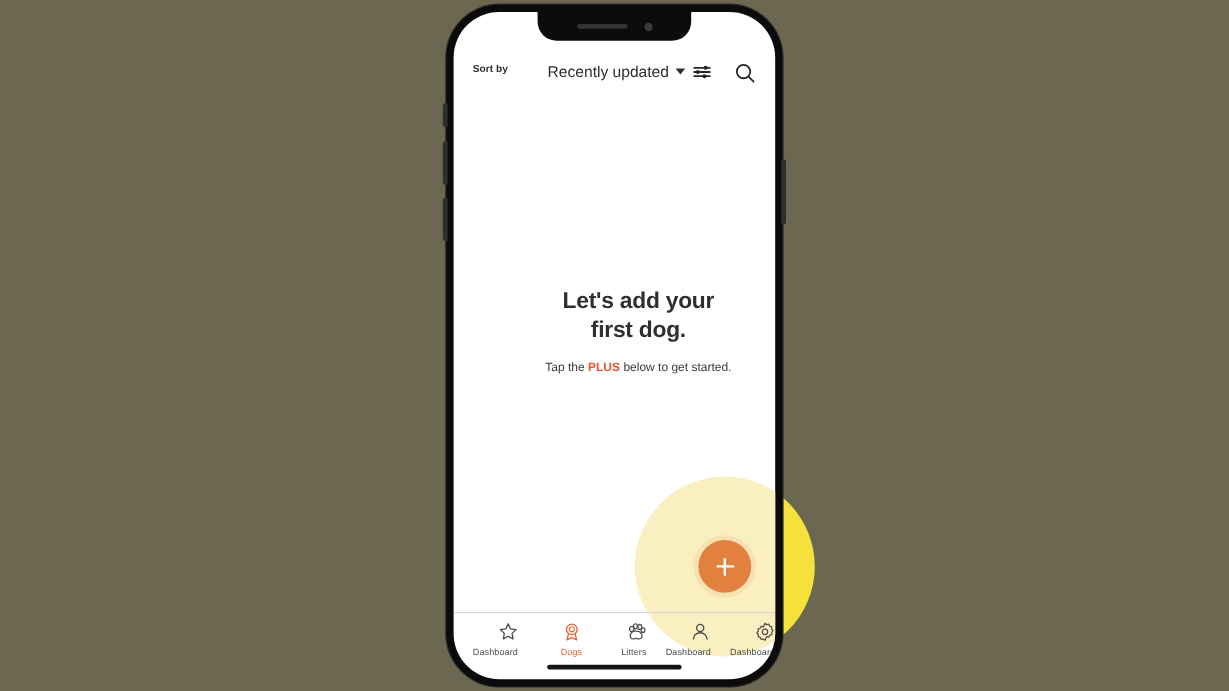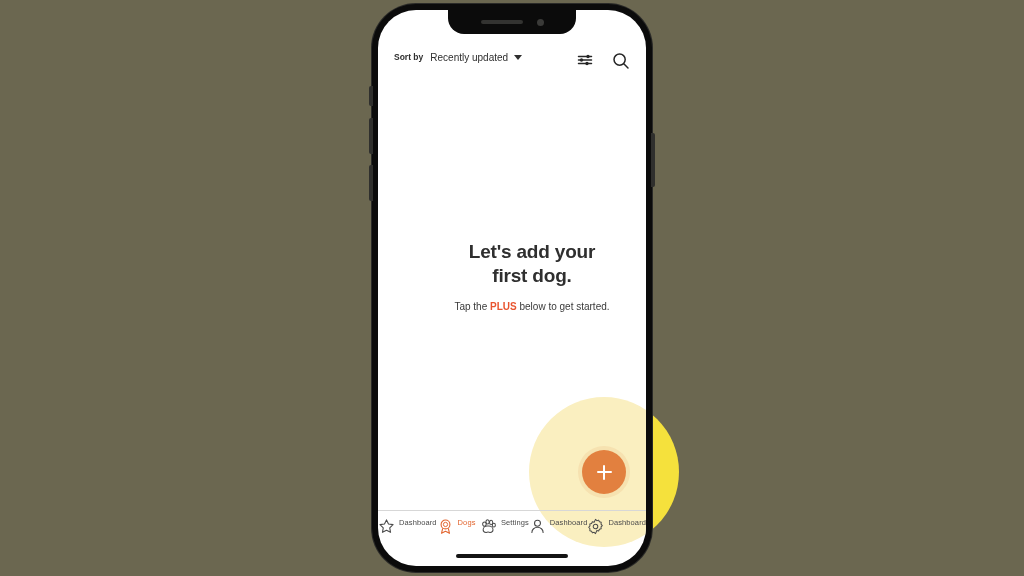--- a/index.html
+++ b/index.html
@@ -162,23 +162,24 @@
     margin-right: 7px;
     white-space: nowrap;
   }
   #sort-select {
     display: flex;
     align-items: center;
     gap: 6px;
     cursor: pointer;
   }
   #sort-value {
-    font-size: 10px;
+    font-size: 13px;
     color: #2e2e2e;
     white-space: nowrap;
+    margin-left: 26px;
   }
   #sort-caret {
     width: 0; height: 0;
     border-left: 4px solid transparent;
     border-right: 4px solid transparent;
     border-top: 5px solid #2e2e2e;
   }
   #toolbar-spacer { flex: 1; }
   .tb-icon { cursor: pointer; display: flex; align-items: center; }
   #filter-icon { margin-right: 18px; }
@@ -272,22 +273,22 @@
     top: 501px;
     height: 45px;
     display: flex;
     align-items: flex-start;
     padding-top: 7px;
     z-index: 16;
   }
   .tab {
     flex: 1;
     display: flex;
-    flex-direction: row;
-    align-items: flex-start;
+    flex-direction: column;
+    align-items: flex-end;
     gap: 4px;
     cursor: pointer;
   }
   .tab-icon { height: 17px; display: flex; align-items: center; justify-content: center; }
   .tab-label {
     font-size: 7.5px;
     color: #4b4b4b;
     letter-spacing: 0.1px;
   }
   .tab.active .tab-label { color: #e2652f; }
@@ -383,21 +384,21 @@
     <div class="tab">
       <span class="tab-icon">
         <svg width="17" height="17" viewBox="0 0 20 20" fill="none">
           <ellipse cx="5.2" cy="7.2" rx="2.1" ry="2.6" stroke="#4b4b4b" stroke-width="1.2"></ellipse>
           <ellipse cx="8.9" cy="4.6" rx="1.9" ry="2.5" stroke="#4b4b4b" stroke-width="1.2"></ellipse>
           <ellipse cx="13.1" cy="5.2" rx="1.9" ry="2.5" stroke="#4b4b4b" stroke-width="1.2"></ellipse>
           <ellipse cx="16.3" cy="8.4" rx="1.8" ry="2.2" stroke="#4b4b4b" stroke-width="1.2"></ellipse>
           <path d="M10.4 9.3c2.7 0 4.9 2.2 4.9 4.6 0 1.9-1.4 3.1-3.3 3.1-1.1 0-1.3-.5-2.5-.5s-1.4.5-2.5.5c-1.9 0-3.3-1.2-3.3-3.1 0-2.4 2.2-4.6 4.9-4.6z" stroke="#4b4b4b" stroke-width="1.2" stroke-linejoin="round"></path>
         </svg>
       </span>
-      <span class="tab-label">Settings</span>
+      <span class="tab-label">Litters</span>
     </div>
 
     <div class="tab">
       <span class="tab-icon">
         <svg width="17" height="17" viewBox="0 0 20 20" fill="none">
           <circle cx="10" cy="6.2" r="3.5" stroke="#4b4b4b" stroke-width="1.3"></circle>
           <path d="M3.4 17c0-3.5 3-6.1 6.6-6.1s6.6 2.6 6.6 6.1" stroke="#4b4b4b" stroke-width="1.3" stroke-linecap="round"></path>
         </svg>
       </span>
       <span class="tab-label">Dashboard</span>

